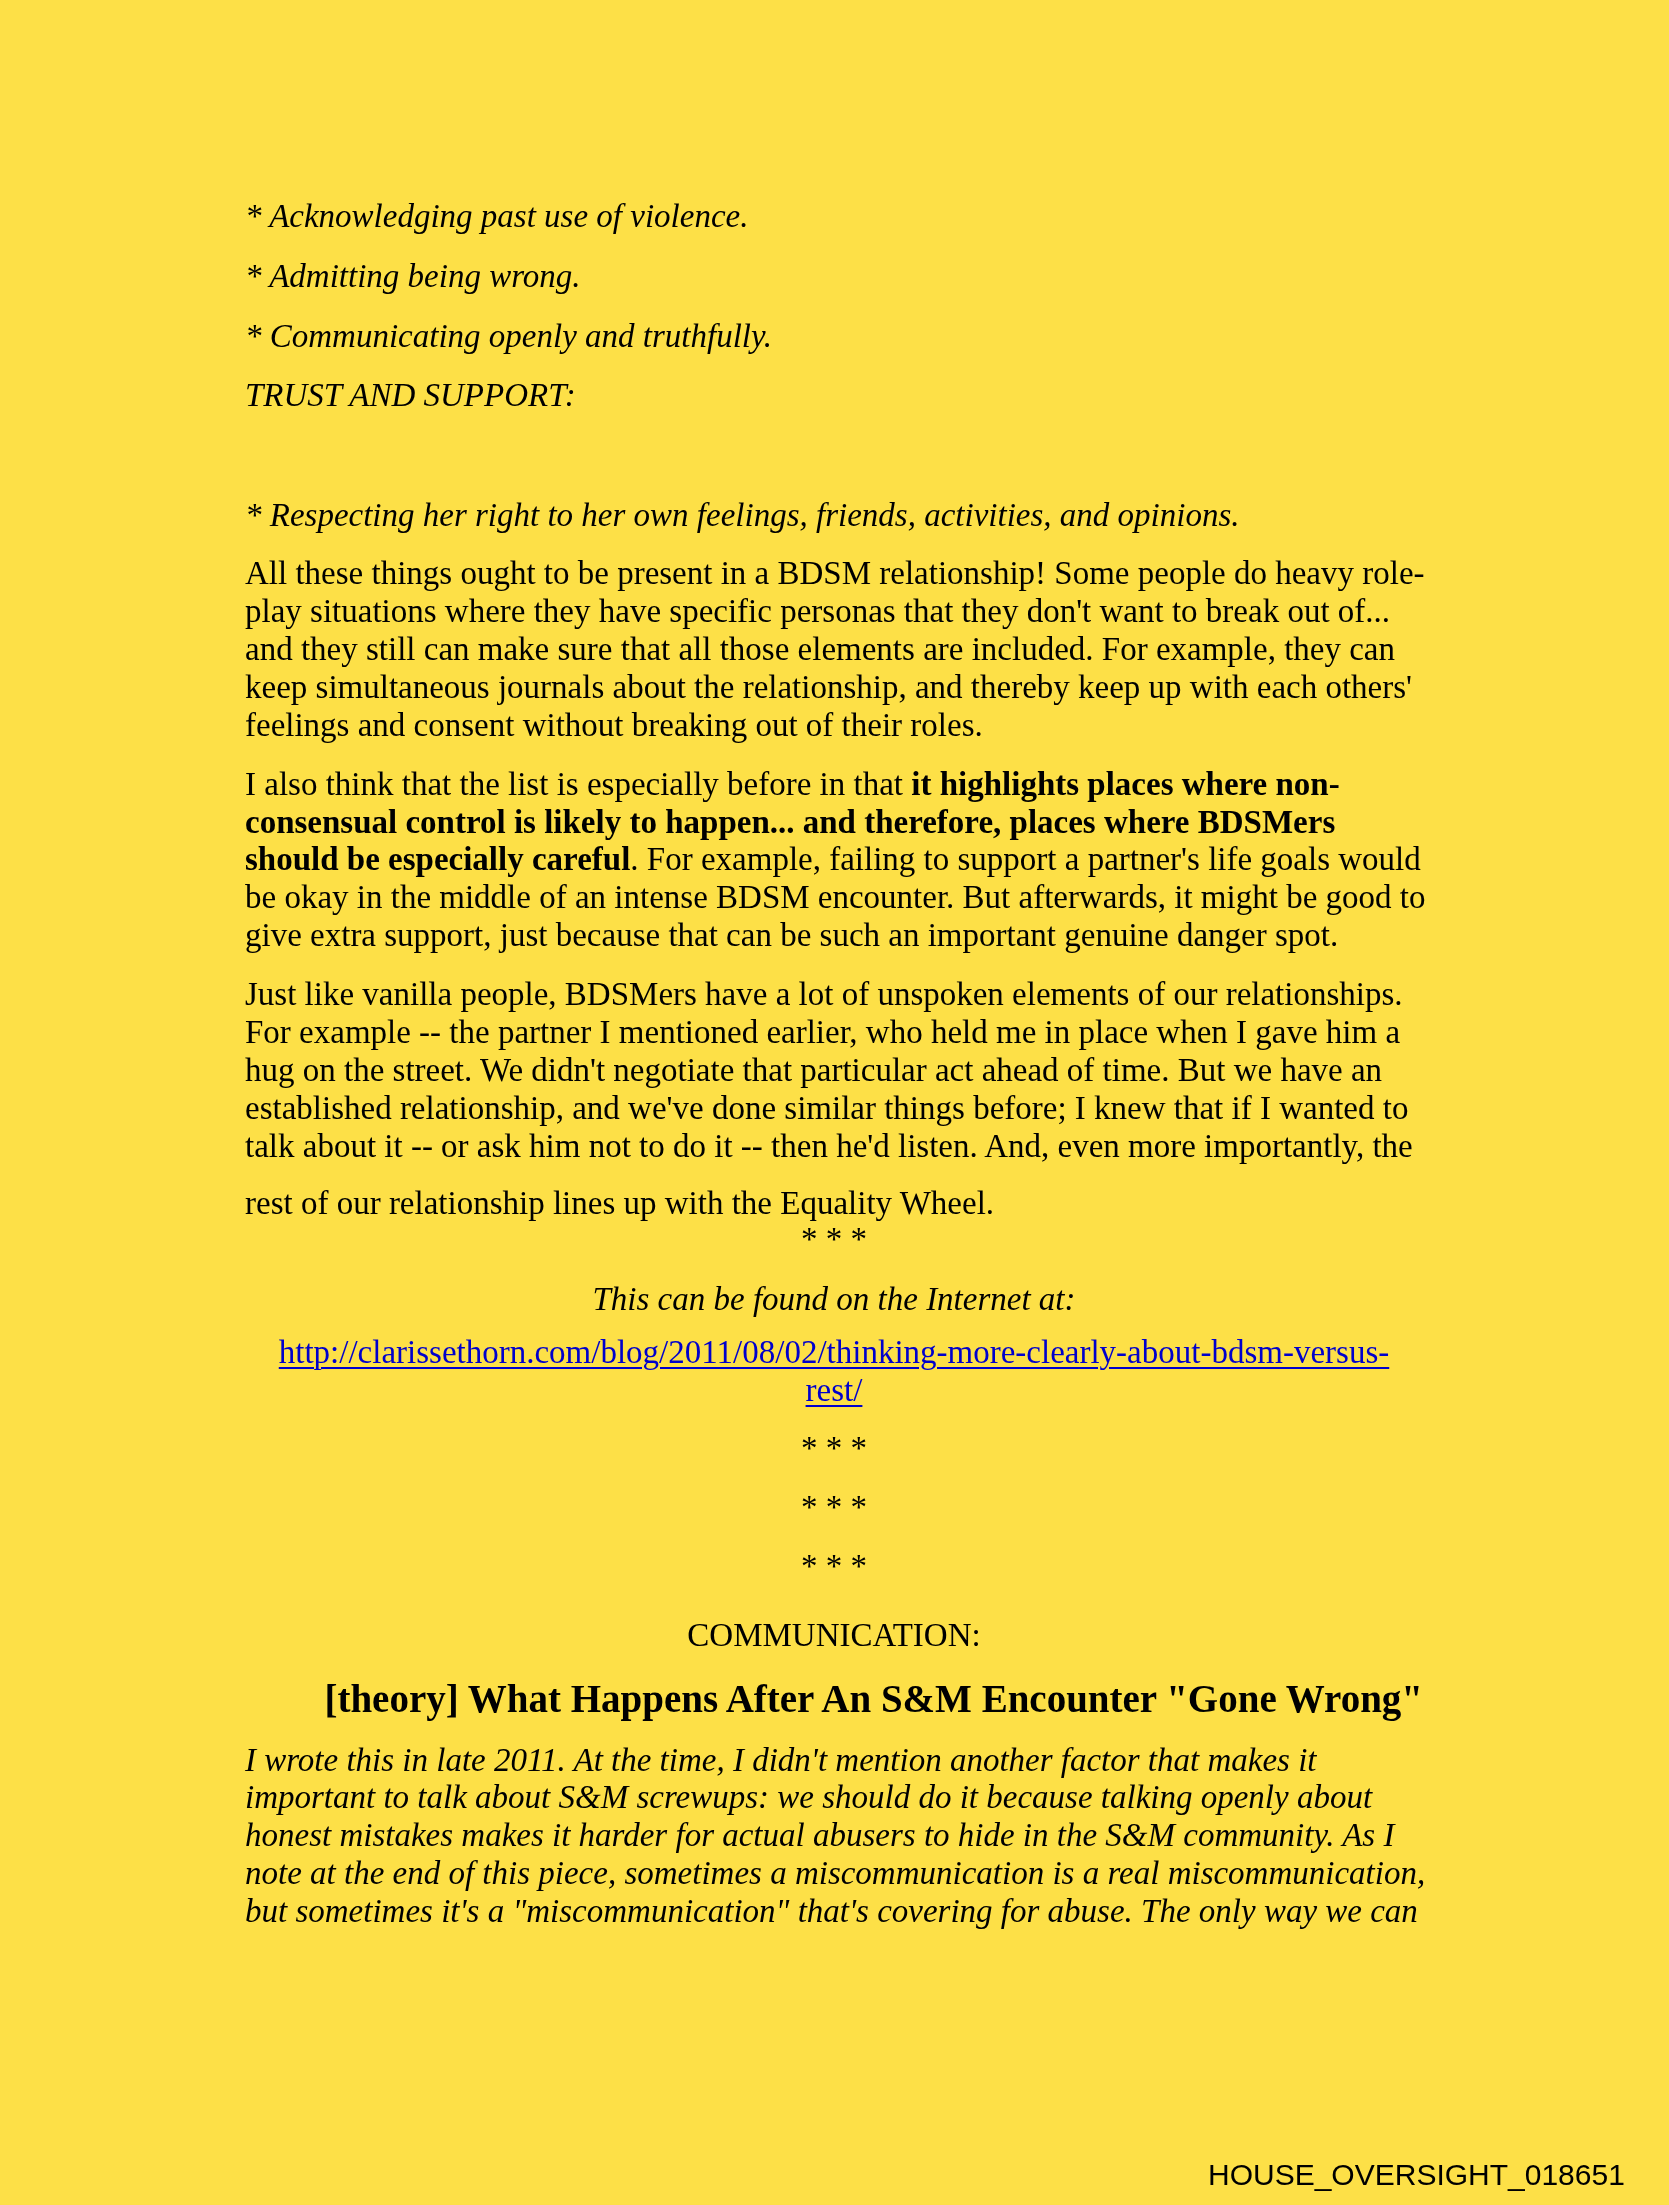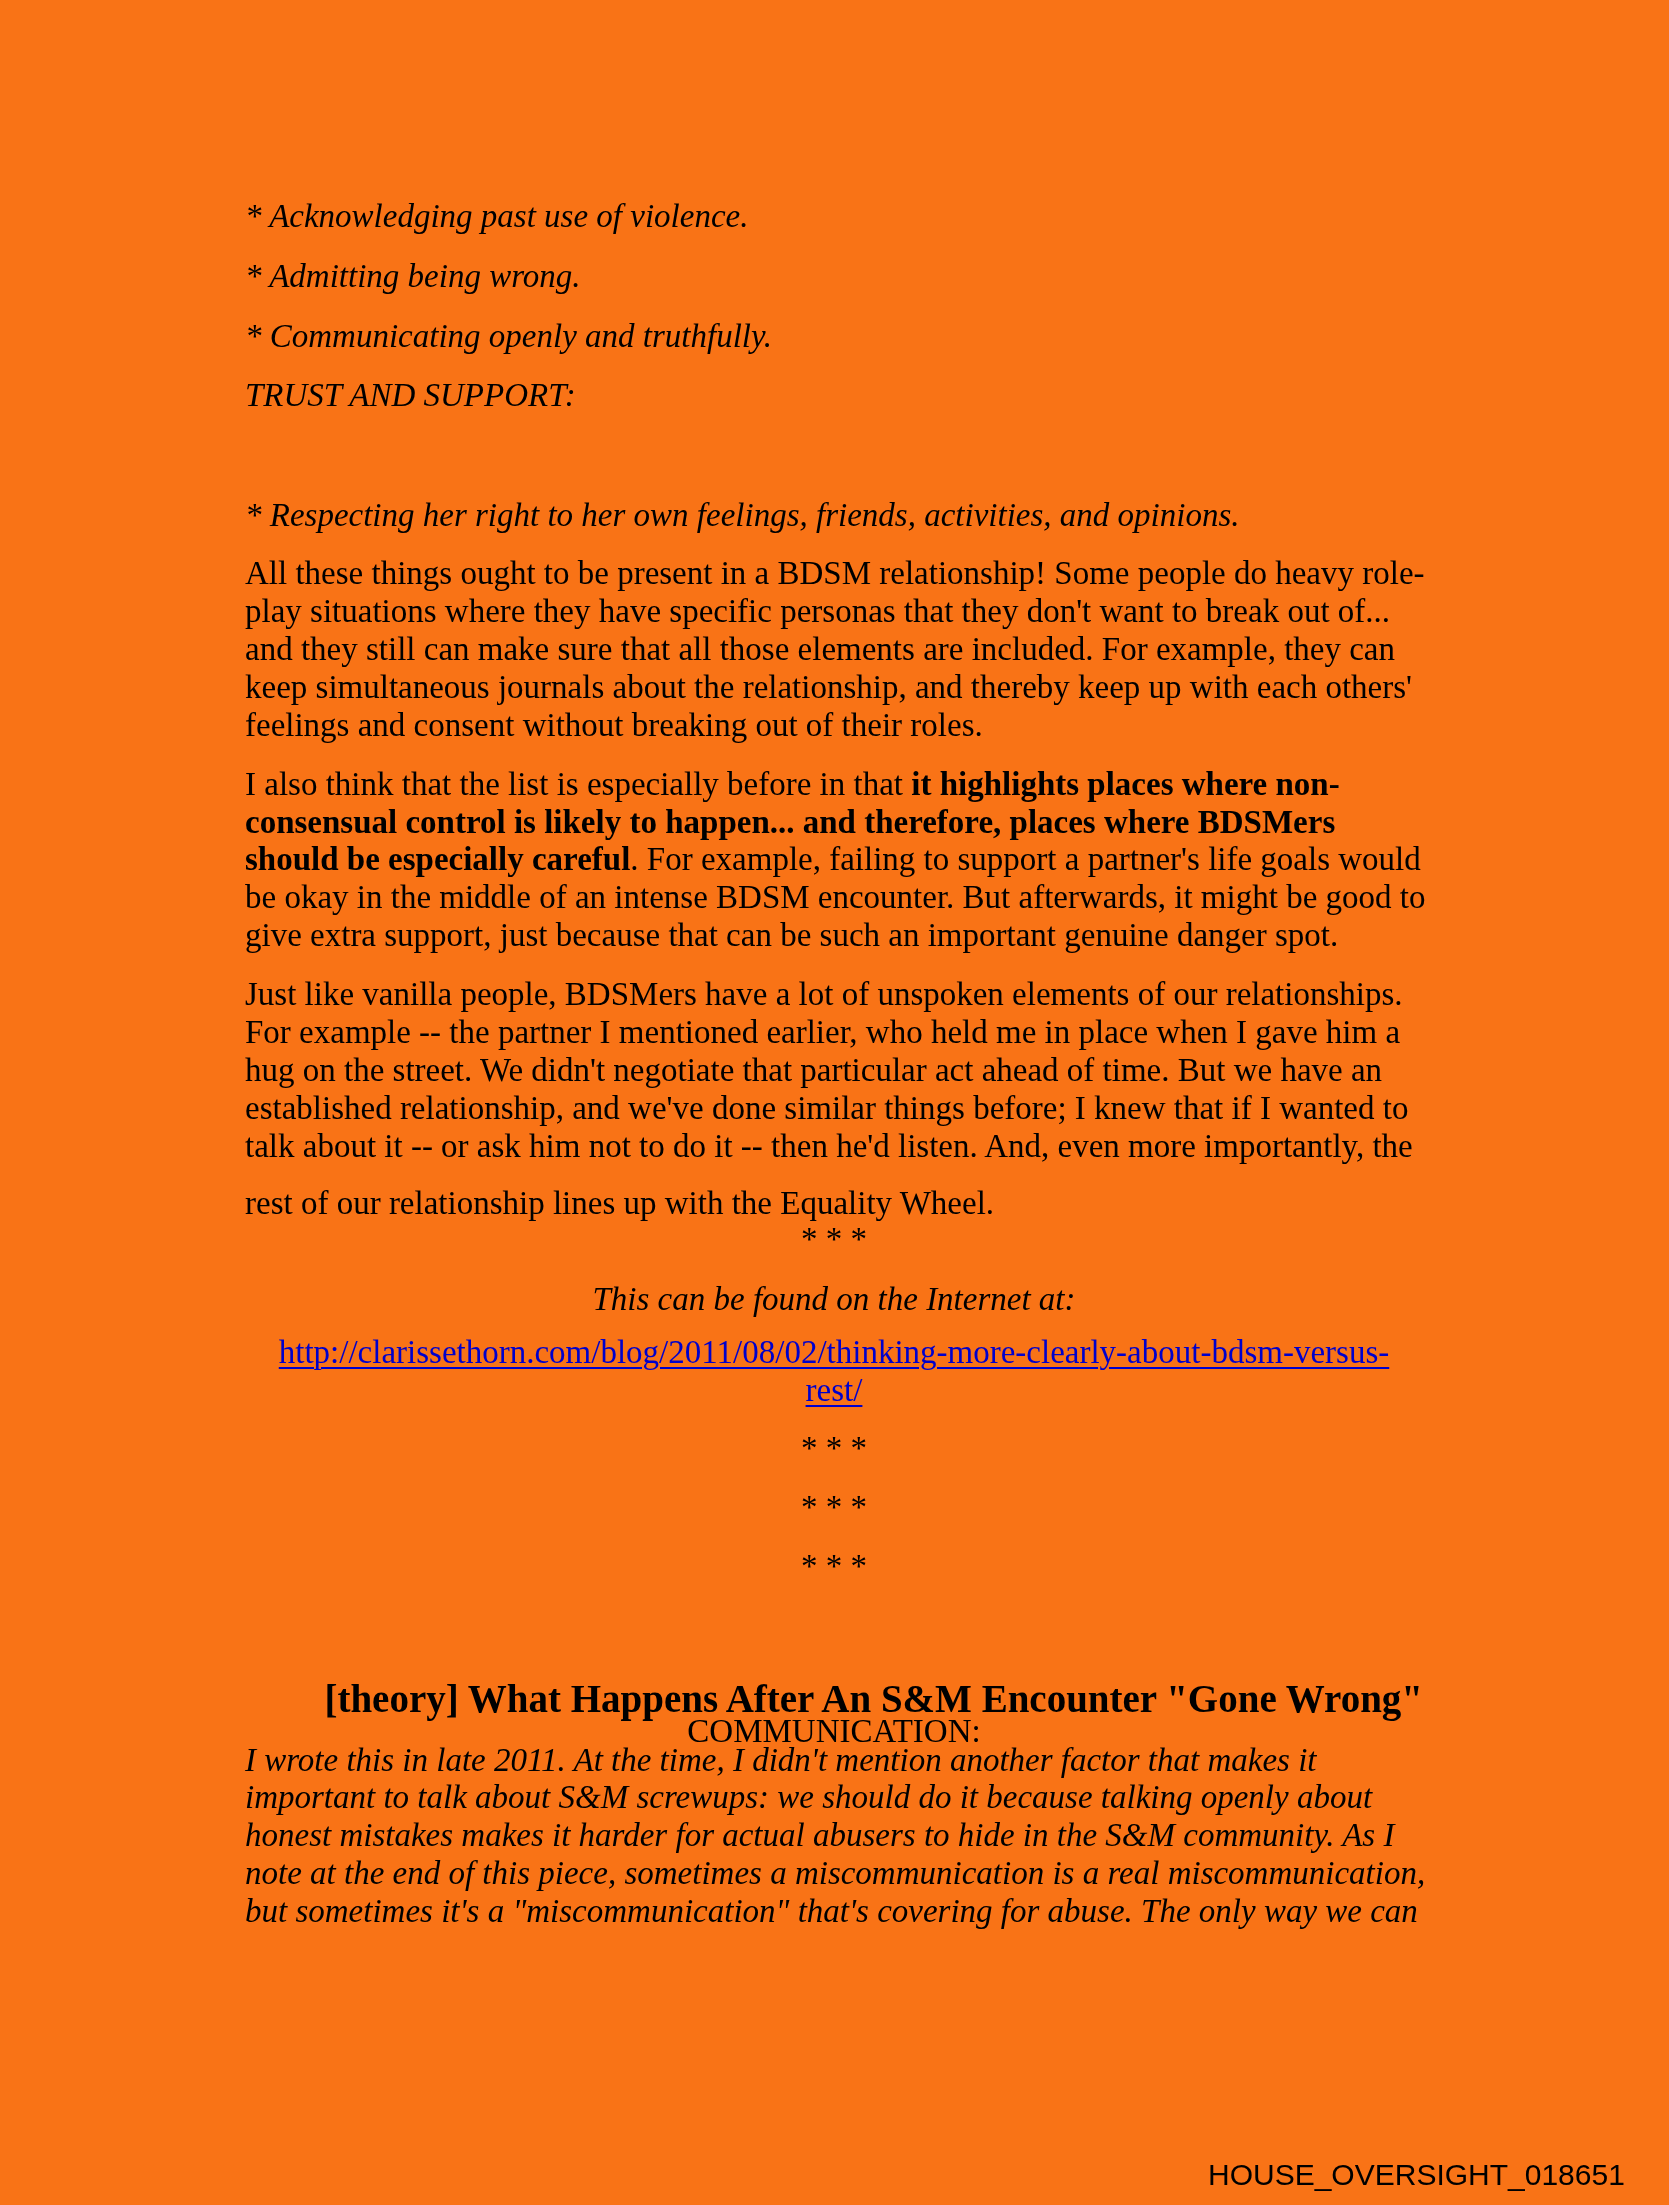--- a/index.html
+++ b/index.html
@@ -1,17 +1,17 @@
 <!DOCTYPE html>
 <html style="font-size:10.5px"><head>
 <meta charset="utf-8">
 <style>
   html, body { margin: 0; padding: 0; background: #ffffff; }
   body { width: 1669px; height: 2205px; position: relative; overflow: hidden; }
-  .page { position: absolute; left: 0; top: 0; width: 1669px; height: 2205px; background: #f97316; color: #000; }
+  .page { position: absolute; left: 0; top: 0; width: 1669px; height: 2205px; background: #fde047; color: #000; }
   .line { position: absolute; left: 245px; white-space: nowrap; font-family: "Liberation Serif", "DejaVu Serif", serif; font-size: 33px; line-height: 38px; height: 38px; }
   .it { font-style: italic; }
   .b { font-weight: bold; }
   .center { left: 245px; width: 1178px; text-align: center; }
   .link { color: #0000cc; text-decoration: underline; text-decoration-thickness: 2px; text-underline-offset: 3.9px; }
   .heading { font-weight: bold; font-size: 39px; line-height: 46px; height: 46px; text-align: right; }
   .footer { position: absolute; left: 1208px; top: 2157px; font-family: "Liberation Sans", "DejaVu Sans", sans-serif; font-size: 30px; line-height: 35px; white-space: nowrap; color: #000; }
 </style>
 </head>
 <body>
@@ -51,21 +51,21 @@
 
   <div class="line center" style="top:1220px">* * *</div>
   <div class="line center it" style="top:1280px">This can be found on the Internet at:</div>
   <div class="line center" style="top:1333px"><a class="link">http://clarissethorn.com/blog/2011/08/02/thinking-more-clearly-about-bdsm-versus-</a></div>
   <div class="line center" style="top:1371px"><a class="link">rest/</a></div>
 
   <div class="line center" style="top:1429px">* * *</div>
   <div class="line center" style="top:1488px">* * *</div>
   <div class="line center" style="top:1547px">* * *</div>
 
-  <div class="line center" style="top:1712px">COMMUNICATION:</div>
+  <div class="line center" style="top:1616px">COMMUNICATION:</div>
   <div class="line center heading" style="top:1676px">[theory] What Happens After An S&amp;M Encounter "Gone Wrong"</div>
 
   <div>
     <div class="line it" style="top:1741px">I wrote this in late 2011. At the time, I didn't mention another factor that makes it</div>
     <div class="line it" style="top:1778px">important to talk about S&amp;M screwups: we should do it because talking openly about</div>
     <div class="line it" style="top:1816px">honest mistakes makes it harder for actual abusers to hide in the S&amp;M community. As I</div>
     <div class="line it" style="top:1854px">note at the end of this piece, sometimes a miscommunication is a real miscommunication,</div>
     <div class="line it" style="top:1892px">but sometimes it's a "miscommunication" that's covering for abuse. The only way we can</div>
   </div>
 

